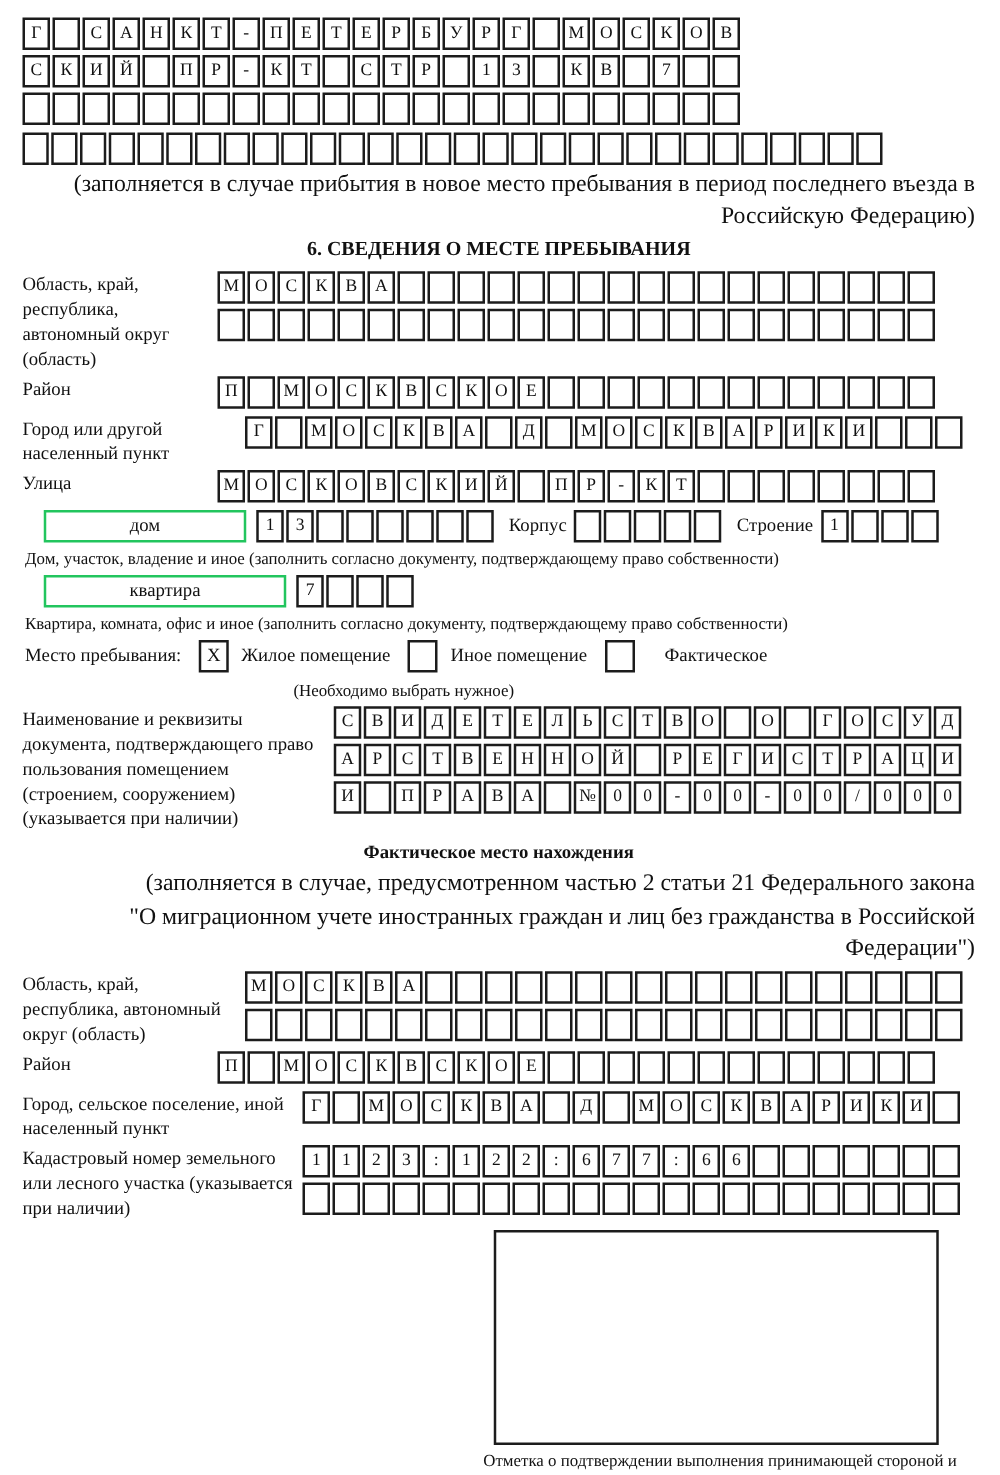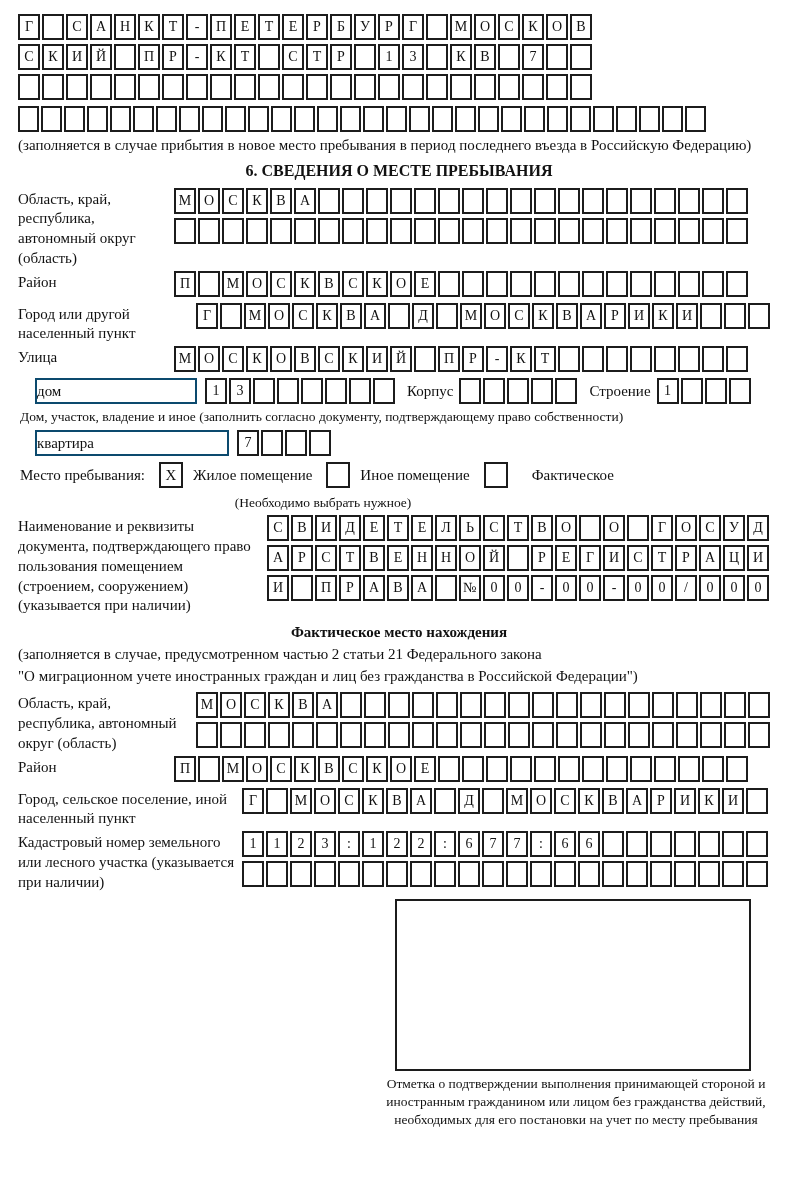--- a/index.html
+++ b/index.html
@@ -23,28 +23,28 @@
 
   .field { display:flex; align-items:flex-start; margin-bottom:2px; }
   .flabel { font-size:15px; line-height:1.32; padding-top:2px; padding-right:6px; }
   .w170 { flex:0 0 164px; }
   .w150 { flex:0 0 150px; }
   .w172 { flex:0 0 172px; }
   .w240 { flex:0 0 243px; }
   .w218 { flex:0 0 218px; }
   .gridcol { flex:1; }
 
-  .caption { font-size:15px; text-align:left; margin:2px 0 6px 0; line-height:1.3; }
+  .caption { font-size:19px; text-align:right; margin:2px 0 6px 0; line-height:1.3; }
   .caption-left { font-size:13.5px; text-align:left; margin:0 0 5px 2px; }
   .sec-title { font-weight:bold; font-size:16px; text-align:center; margin:6px 0 8px 0; }
   .sub-title { font-weight:bold; font-size:15px; text-align:center; margin:8px 0 4px 0; }
 
   .domrow { display:flex; align-items:flex-start; margin:2px 0 3px 17px; height:28px; }
   .widebox {
-    border:2px solid #0c4a6e; height:22px; line-height:22px; 
+    border:2px solid #22c55e; height:22px; line-height:22px; text-align:center;
     font-size:15px; margin-right:8px; background:#fff;
   }
   .box-dom { width:158px; }
   .box-kv  { width:190px; }
   .inline-lab { font-size:15px; line-height:26px; margin:0 6px 0 10px; }
 
   .mestorow { display:flex; align-items:center; margin:4px 0 2px 2px; }
   .cbox {
     display:inline-block; width:20px; height:22px; border:2px solid #1c1c1c;
     text-align:center; font-size:15px; line-height:22px; margin:0 10px 0 14px; background:#fff;
@@ -112,20 +112,21 @@
     <div class="grid"><span class="cell"></span><span class="cell"></span><span class="cell"></span><span class="cell"></span><span class="cell"></span></div>
     <div class="inline-lab">Строение</div>
     <div class="grid"><span class="cell">1</span><span class="cell"></span><span class="cell"></span><span class="cell"></span></div>
   </div>
   <div class="caption-left">Дом, участок, владение и иное (заполнить согласно документу, подтверждающему право собственности)</div>
 
   <div class="domrow">
     <div class="widebox box-kv">квартира</div>
     <div class="grid"><span class="cell">7</span><span class="cell"></span><span class="cell"></span><span class="cell"></span></div>
   </div>
+  <div class="caption-left">Квартира, комната, офис и иное (заполнить согласно документу, подтверждающему право собственности)</div>
 
   <div class="mestorow">
     <span class="mlabel">Место пребывания:</span>
     <span class="cbox">X</span>
     <span class="mlabel">Жилое помещение</span>
     <span class="cbox"></span>
     <span class="mlabel">Иное помещение</span>
     <span class="cbox"></span>
     <span class="mlabel" style="margin-left:14px">Фактическое</span>
   </div>

